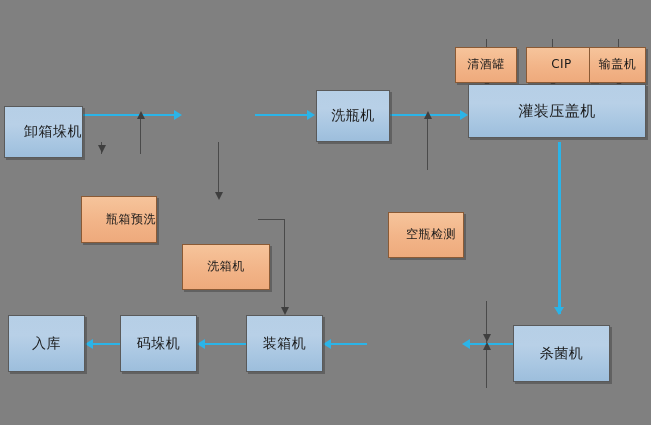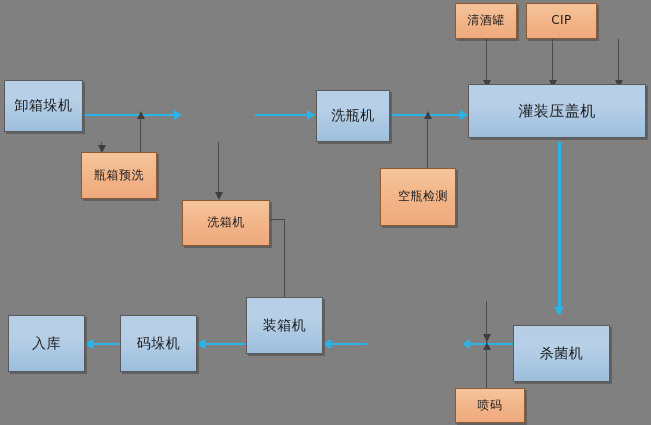--- a/index.html
+++ b/index.html
@@ -37,20 +37,21 @@
     border: 1px solid #5a5a5a;
     box-shadow: 2px 2px 0 rgba(60,60,60,0.45);
     font-size: 14px;
   }
   
   .node.orange {
     background: linear-gradient(to bottom, #f6c49b 0%, #f2b488 55%, #eeaa7c 100%);
     border: 1px solid #8a5a35;
     box-shadow: 2px 2px 0 rgba(60,60,60,0.45);
     font-size: 12px;
+    margin-top: 44px;
   }
   .node.small { font-size: 12px; }
   .node.big { font-size: 15px; }
 
   
   .conn {
     position: absolute;
     z-index: 2;
   }
   .conn.cyan-h, .conn.cyan-v { background: #2bb4e8; }
@@ -95,31 +96,34 @@
 <body>
 
 <div id="canvas">
 
   <div class="node orange" style="left:455px; top:3px; width:62px; height:36px;">
     <span class="lbl">清酒罐</span>
   </div>
   <div class="node orange" style="left:526px; top:3px; width:71px; height:36px;">
     <span class="lbl">CIP</span>
   </div>
+  <div class="node orange" style="left:589px; top:3px; width:57px; height:36px;">
+    <span class="lbl">输盖机</span>
+  </div>
 
   <div class="conn gray-v" style="left:486px; top:39px; height:44px;"></div>
   <div class="arrow down-gray" style="left:483px; top:80px;"></div>
 
   <div class="conn gray-v" style="left:552px; top:39px; height:44px;"></div>
   <div class="arrow down-gray" style="left:549px; top:80px;"></div>
 
   <div class="conn gray-v" style="left:618px; top:39px; height:44px;"></div>
   <div class="arrow down-gray" style="left:615px; top:80px;"></div>
 
-  <div class="node blue" style="left:4px; top:80px; width:79px; height:52px;">
+  <div class="node blue" style="left:4px; top:106px; width:79px; height:52px;justify-content:flex-end;">
     <span class="lbl">卸箱垛机</span>
   </div>
 
 
   <div class="node blue" style="left:316px; top:90px; width:74px; height:52px;">
     <span class="lbl">洗瓶机</span>
   </div>
 
   <div class="node blue big" style="left:468px; top:84px; width:178px; height:54px;">
     <span class="lbl">灌装压盖机</span>
@@ -127,41 +131,41 @@
 
   <div class="conn cyan-h" style="left:83px; top:114px; width:92px;"></div>
   <div class="arrow right-cyan" style="left:174px; top:110px;"></div>
 
   <div class="conn cyan-h" style="left:255px; top:114px; width:54px;"></div>
   <div class="arrow right-cyan" style="left:307px; top:110px;"></div>
 
   <div class="conn cyan-h" style="left:390px; top:114px; width:72px;"></div>
   <div class="arrow right-cyan" style="left:460px; top:110px;"></div>
 
-  <div class="node orange" style="left:81px; top:152px; width:76px; height:47px;">
+  <div class="node orange" style="left:81px; top:152px; width:76px; height:47px;justify-content:flex-end;">
     <span class="lbl">瓶箱预洗</span>
   </div>
 
   <div class="conn gray-v" style="left:101px; top:142px; height:12px;"></div>
   <div class="arrow down-gray" style="left:98px; top:145px;"></div>
 
   <div class="conn gray-v" style="left:140px; top:114px; height:40px;"></div>
   <div class="arrow up-gray" style="left:137px; top:111px;"></div>
 
   <div class="node orange" style="left:182px; top:200px; width:88px; height:46px;">
     <span class="lbl">洗箱机</span>
   </div>
   <div class="conn gray-v" style="left:218px; top:142px; height:52px;"></div>
   <div class="arrow down-gray" style="left:215px; top:192px;"></div>
 
   <div class="conn gray-h" style="left:258px; top:219px; width:26px;"></div>
   <div class="conn gray-v" style="left:284px; top:219px; height:91px;"></div>
   <div class="arrow down-gray" style="left:281px; top:307px;"></div>
 
-  <div class="node orange" style="left:380px; top:168px; width:76px; height:58px;padding-left:10px;">
+  <div class="node orange" style="left:388px; top:168px; width:76px; height:46px;padding-left:10px;">
     <span class="lbl">空瓶检测</span>
   </div>
   <div class="conn gray-v" style="left:427px; top:116px; height:54px;"></div>
   <div class="arrow up-gray" style="left:424px; top:111px;"></div>
 
   <div class="conn cyan-v" style="left:558px; top:142px; width:3px; height:172px;"></div>
   <div class="arrow down-cyan" style="left:554px; top:307px;"></div>
 
   <div class="node orange small" style="left:455px; top:388px; width:70px; height:35px;">
     <span class="lbl">喷码</span>
@@ -170,21 +174,21 @@
   <div class="conn gray-v" style="left:486px; top:301px; height:42px;"></div>
   <div class="arrow down-gray" style="left:483px; top:334px;"></div>
   <div class="conn gray-v" style="left:486px; top:346px; height:42px;"></div>
   <div class="arrow up-gray" style="left:483px; top:342px;"></div>
 
   <div class="node blue" style="left:513px; top:325px; width:97px; height:57px;">
     <span class="lbl">杀菌机</span>
   </div>
 
 
-  <div class="node blue" style="left:246px; top:297px; width:77px; height:57px;">
+  <div class="node blue" style="left:246px; top:315px; width:77px; height:57px;">
     <span class="lbl">装箱机</span>
   </div>
 
   <div class="node blue" style="left:120px; top:315px; width:77px; height:57px;font-family:Liberation Serif, serif;">
     <span class="lbl">码垛机</span>
   </div>
 
   <div class="node blue" style="left:8px; top:315px; width:77px; height:57px;text-align:center;">
     <span class="lbl">入库</span>
   </div>

